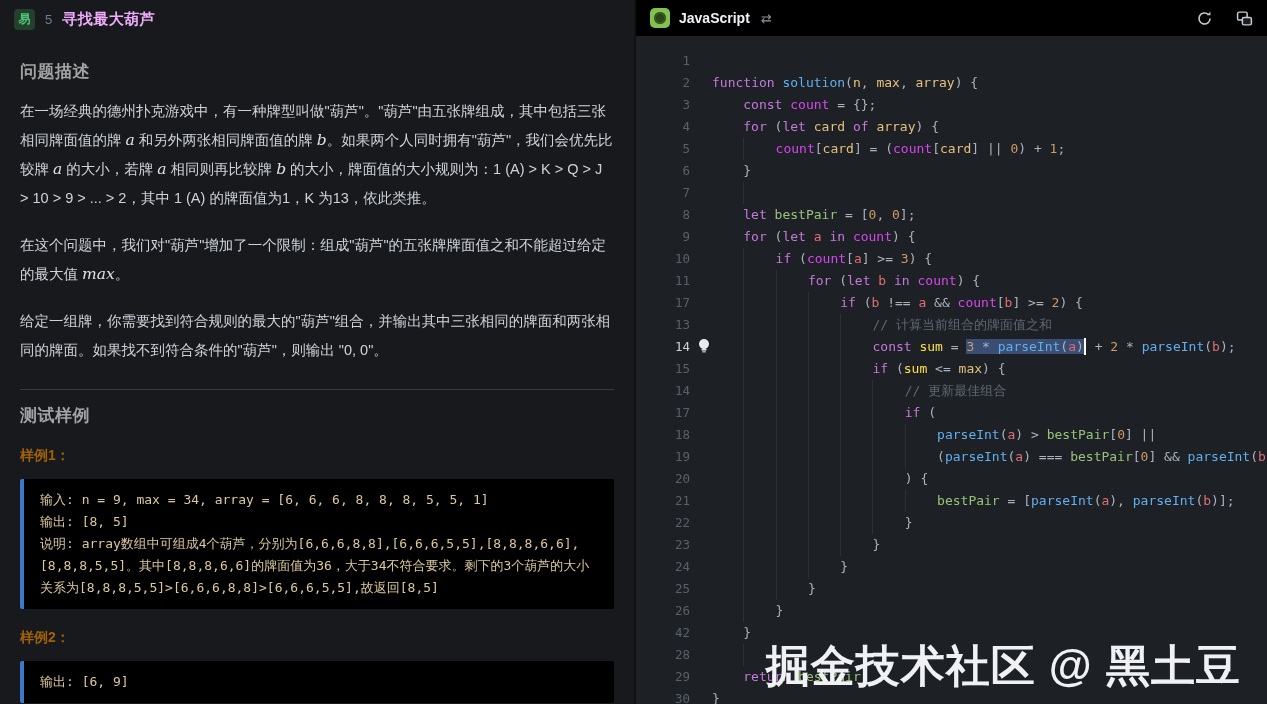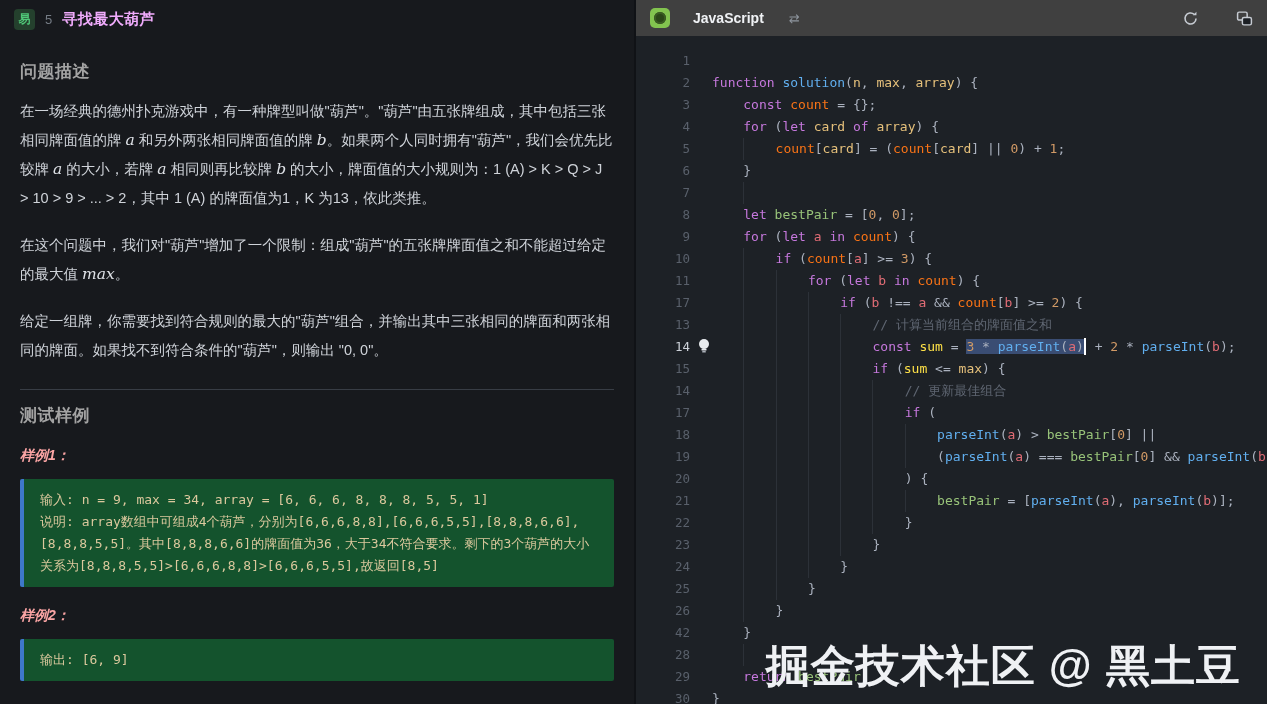--- a/index.html
+++ b/index.html
@@ -11,48 +11,48 @@
   .p-header{height:38px;display:flex;align-items:center;gap:10px;padding:0 14px;}
   .badge{width:21px;height:21px;border-radius:4px;background:#24402d;color:#50c878;
          font-size:12px;display:flex;align-items:center;justify-content:center;font-weight:bold;}
   .pnum{color:#757c85;font-size:13px;}
   .ptitle{color:#f0abfc;font-size:15px;font-weight:bold;letter-spacing:.5px;}
   .p-body{padding:8px 20px 0 20px;}
   .p-body h2{font-size:17px;color:#a3a3a3;margin:14px 0 6px 0;font-weight:bold;letter-spacing:.5px;}
   .para{font-size:14.5px;line-height:29px;color:#cfd3d9;margin:14px 0 18px 0;}
   .math{font-family:"DejaVu Serif",serif;font-style:italic;font-size:15.5px;color:#dfe2e7;}
   .divider{border:none;border-top:1px solid #383d45;margin:24px 0 4px 0;}
-  .ex-label{font-size:14px;font-weight:bold;font-style:italic;color:#fca5a5;margin:20px 0 14px 0;}
-  .ex-block{background:#14532d;border-left:4px solid #3e78c9;border-radius:2px;
+  .ex-label{font-size:14px;font-weight:bold;color:#a16207;margin:20px 0 14px 0;}
+  .ex-block{background:#000000;border-left:4px solid #3e78c9;border-radius:2px;
             padding:10px 16px;margin:0 0 10px 0;
             font-family:"DejaVu Sans Mono",monospace;font-size:13px;line-height:22px;
             color:#dbc89d;word-break:break-all;}
   .ex-line{white-space:pre-wrap;}
 
   
   .right{flex:1;background:#1d2126;border-left:2px solid #101216;position:relative;overflow:hidden;}
-  .e-header{height:36px;display:flex;align-items:center;padding:0 14px;gap:23px;background:#404040;}
+  .e-header{height:36px;display:flex;align-items:center;padding:0 14px;gap:9px;background:#000000;}
   .js-icon{width:20px;height:20px;border-radius:5px;background:#82c34f;
            display:flex;align-items:center;justify-content:center;}
   .js-icon span{width:12px;height:12px;border-radius:50%;background:#2b4618;
                 box-shadow:inset 0 0 0 2px #3a5c22;}
   .lang{color:#f0f2f5;font-size:14px;font-weight:bold;}
   .swap{color:#8d949d;font-size:13px;cursor:pointer;margin-left:2px;}
   .e-spacer{flex:1;}
   .hbtn{width:18px;height:18px;display:flex;align-items:center;justify-content:center;cursor:pointer;margin-left:13px;}
 
   .code{padding-top:14px;font-family:"DejaVu Sans Mono",monospace;font-size:13px;}
   .cl{display:flex;height:22px;line-height:22px;}
   .ln{width:54px;min-width:54px;text-align:right;color:#59606b;font-size:12.5px;
       -webkit-user-select:none;user-select:none;}
   .cl.active .ln{color:#ccd1d8;}
   .lc{padding-left:22px;white-space:pre;flex:1;overflow:hidden;color:#abb2bf;}
   .guide{display:inline-block;width:4ch;height:22px;border-left:1px solid #2c3138;vertical-align:top;}
   .lc .guide:first-child{border-left:none;}
-  .tk-kw{color:#c678dd;margin-top:40px;} .tk-fn{color:#61afef;} .tk-obj{color:#f97316;}
+  .tk-kw{color:#c678dd;margin-top:40px;} .tk-fn{color:#61afef;} .tk-obj{color:#d946ef;}
   .tk-var{color:#e5c07b;} .tk-ab{color:#e06c75;} .tk-arr{color:#98c379;}
   .tk-sum{color:#fde047;} .tk-num{color:#d19a66;} .tk-cmt{color:#5f6672;} .tk-pun{color:#abb2bf;}
   .sel{background:#3a4d73;}
   .caret{display:inline-block;width:2px;height:17px;background:#ffffff;vertical-align:middle;margin:0 1px 3px 0;}
   .bulb{position:absolute;left:60px;top:337px;width:16px;height:18px;cursor:pointer;}
   .watermark{position:absolute;right:26px;bottom:8px;font-size:44px;font-weight:bold;
              color:#eff1f4;letter-spacing:1px;white-space:nowrap;}
 </style>
 </head>
 <body>
@@ -71,20 +71,21 @@
           <p class="para"><span>在一场经典的德州扑克游戏中，有一种牌型叫做"葫芦"。"葫芦"由五张牌组成，其中包括三张相同牌面值的牌 </span><span class="math">a</span><span> 和另外两张相同牌面值的牌 </span><span class="math">b</span><span>。如果两个人同时拥有"葫芦"，我们会优先比较牌 </span><span class="math">a</span><span> 的大小，若牌 </span><span class="math">a</span><span> 相同则再比较牌 </span><span class="math">b</span><span> 的大小，牌面值的大小规则为：1 (A) &gt; K &gt; Q &gt; J &gt; 10 &gt; 9 &gt; ... &gt; 2，其中 1 (A) 的牌面值为1，K 为13，依此类推。</span></p>
           <p class="para"><span>在这个问题中，我们对"葫芦"增加了一个限制：组成"葫芦"的五张牌牌面值之和不能超过给定的最大值 </span><span class="math">max</span><span>。</span></p>
           <p class="para"><span>给定一组牌，你需要找到符合规则的最大的"葫芦"组合，并输出其中三张相同的牌面和两张相同的牌面。如果找不到符合条件的"葫芦"，则输出 "0, 0"。</span></p>
         </div>
       <hr class="divider">
       <h2>测试样例</h2>
       <div>
           <div class="ex-label">样例1：</div>
           <div class="ex-block">
             <div class="ex-line">输入: n = 9, max = 34, array = [6, 6, 6, 8, 8, 8, 5, 5, 1]</div>
+            <div class="ex-line">输出: [8, 5]</div>
             <div class="ex-line">说明: array数组中可组成4个葫芦，分别为[6,6,6,8,8],[6,6,6,5,5],[8,8,8,6,6],[8,8,8,5,5]。其中[8,8,8,6,6]的牌面值为36，大于34不符合要求。剩下的3个葫芦的大小关系为[8,8,8,5,5]&gt;[6,6,6,8,8]&gt;[6,6,6,5,5],故返回[8,5]</div>
           </div>
           <div class="ex-label">样例2：</div>
           <div class="ex-block">
             <div class="ex-line">输出: [6, 9]</div>
           </div>
         </div>
     </div>
   </div>
 

